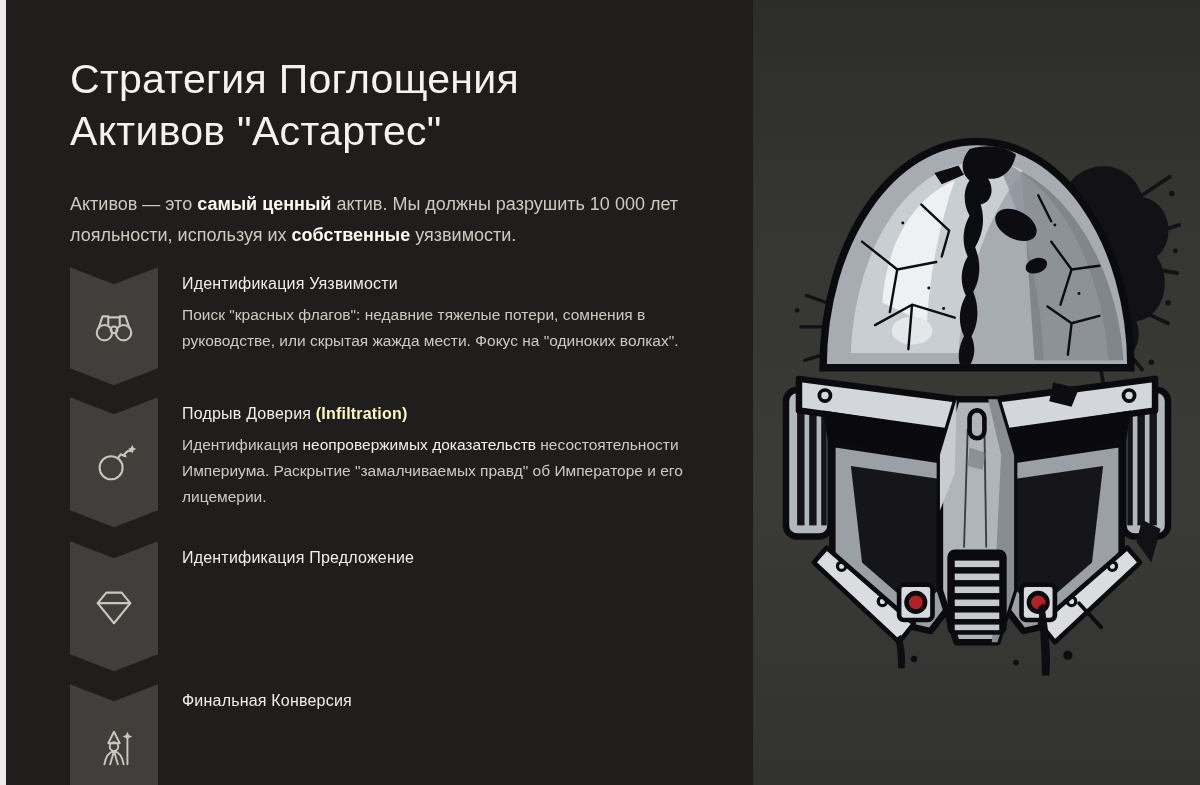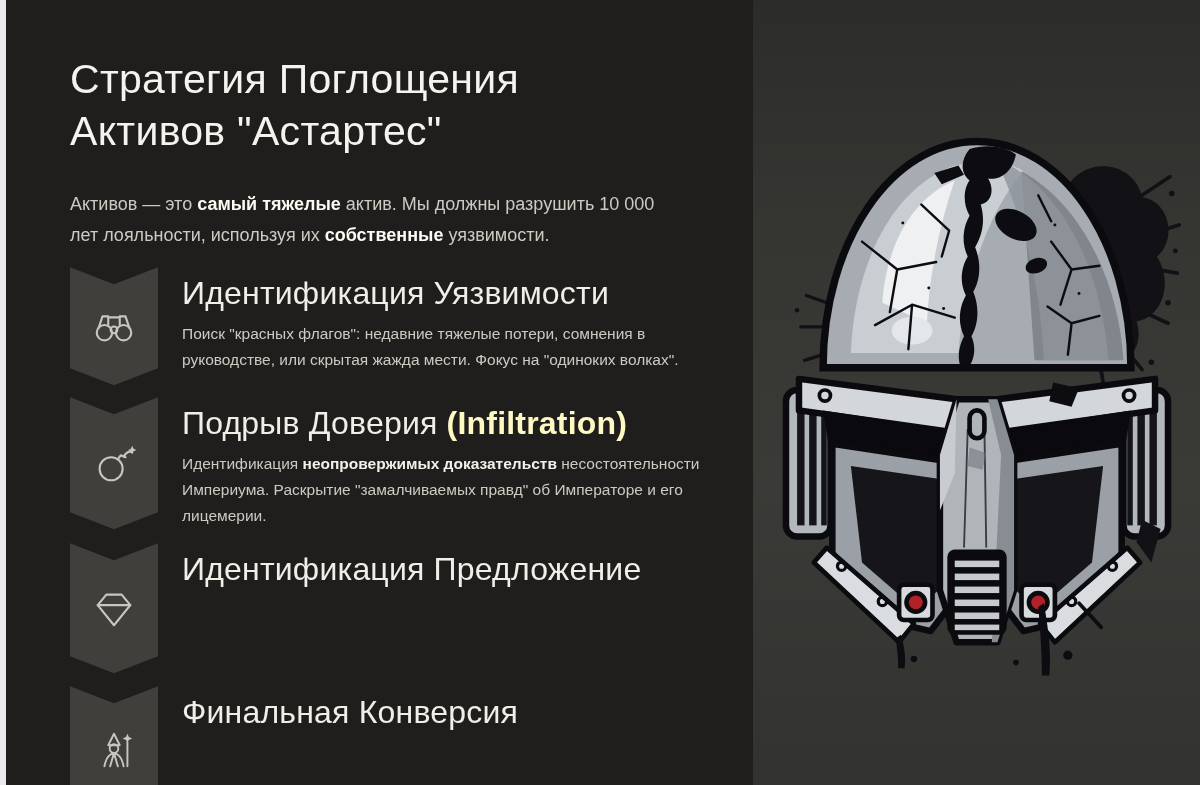--- a/index.html
+++ b/index.html
@@ -41,46 +41,46 @@
   .step:nth-child(4){min-height:130px;margin-bottom:0}
   .step-chevron{
     width:88px;flex:none;background:var(--chevron-fill);
     clip-path:polygon(0 0,50% 17px,100% 0,100% calc(100% - 17px),50% 100%,0 calc(100% - 17px));
     display:flex;align-items:center;justify-content:center;color:var(--icon-stroke);
   }
   .step-icon{display:inline-flex;width:46px;height:46px}
   .step-icon svg{width:100%;height:100%}
   .step-text{padding-top:8px;min-width:0}
   .step-title{
-    font-size:32px;font-weight:400;letter-spacing:.2px;
+    font-size:16px;font-weight:400;letter-spacing:.2px;
     color:var(--heading-text);margin-bottom:9px;
   }
   .step-title b{font-weight:700;color:#fef9c3}
   .step-body{
     font-size:15.5px;line-height:1.68;color:var(--body-text);max-width:548px;
   }
-  .step-body b{font-weight:700;color:#f2f0e9}
+  .step-body b{font-weight:400;color:#f2f0e9}
   .art-panel{
     flex:1;position:relative;
     background:linear-gradient(180deg,#2c2c2a 0%,#353532 28%,#3a3a37 62%,#323230 100%);
   }
   .helmet{
     position:absolute;left:50%;top:84px;transform:translateX(-50%);
     width:408px;height:auto;
   }
 </style>
 </head>
 <body>
 
 <div class="slide">
   <div class="edge-strip"></div>
 
   <div class="content">
     <h1 class="title">Стратегия Поглощения Активов "Астартес"</h1>
-    <p class="intro"><span>Активов — это </span><b>самый тяжелые</b><span> актив. Мы должны разрушить 10&nbsp;000 лет лояльности, используя их </span><b>собственные</b><span> уязвимости.</span></p>
+    <p class="intro"><span>Активов — это </span><b>самый ценный</b><span> актив. Мы должны разрушить 10&nbsp;000 лет лояльности, используя их </span><b>собственные</b><span> уязвимости.</span></p>
     <div class="steps">
   <div class="step">
     <div class="step-chevron">
       <span class="step-icon">
               <svg viewBox="0 0 48 48" fill="none" stroke="currentColor" stroke-width="2.2" stroke-linecap="round" stroke-linejoin="round">
                 <circle cx="14" cy="31" r="8"></circle>
                 <circle cx="34" cy="31" r="8"></circle>
                 <circle cx="24" cy="28" r="3.5"></circle>
                 <path d="M8,26 L12,14 h6 v9 M40,26 L36,14 h-6 v9 M18,15 h12"></path>
               </svg>

